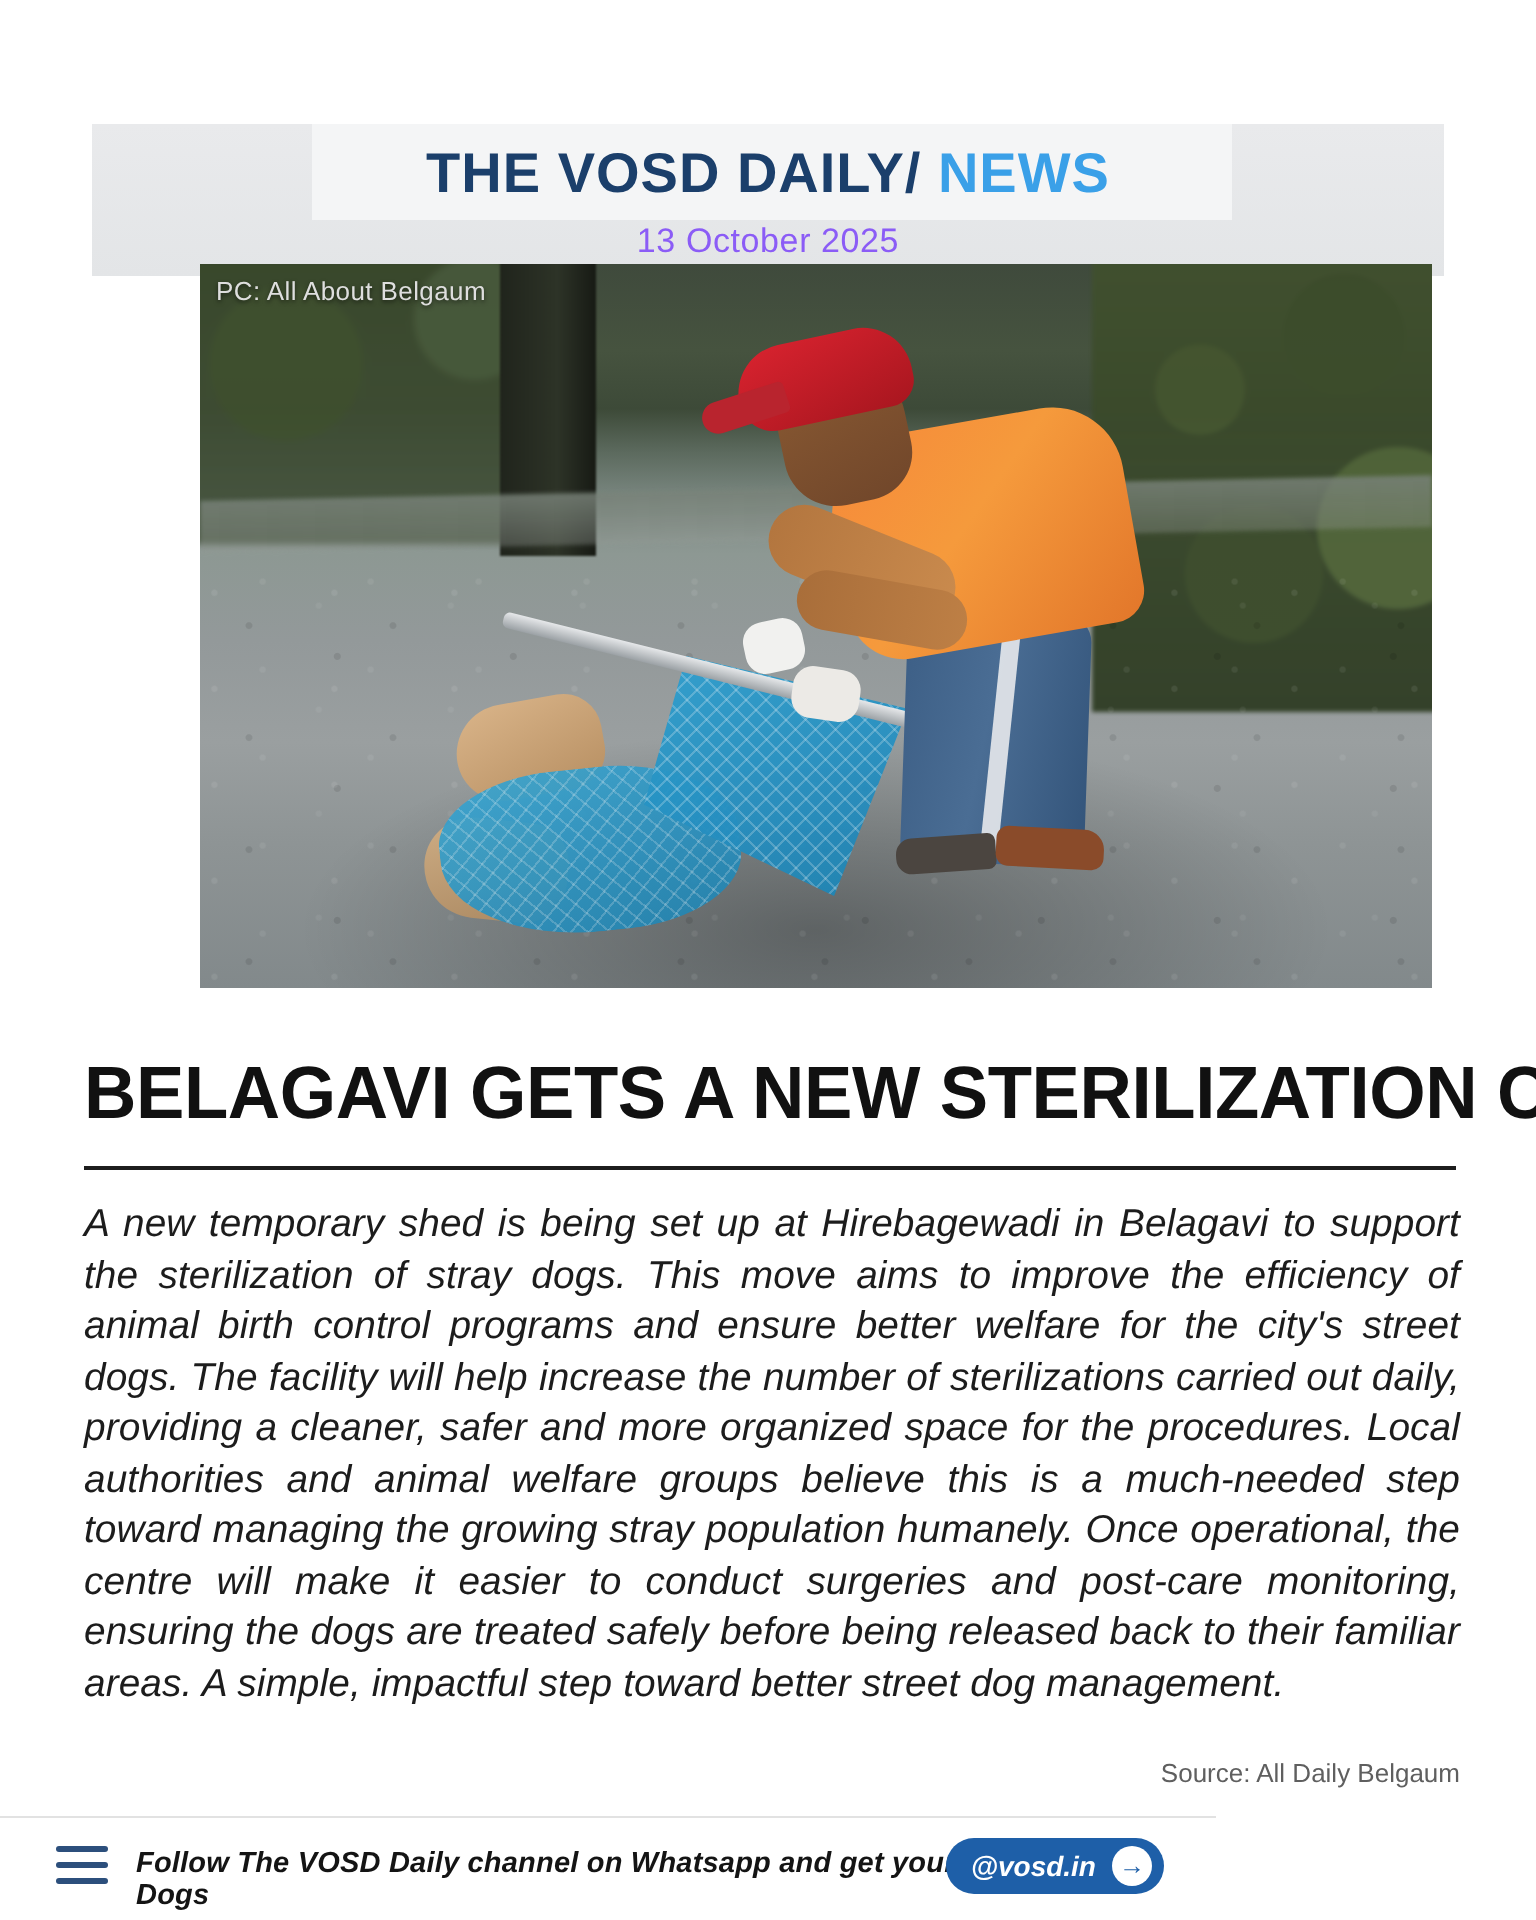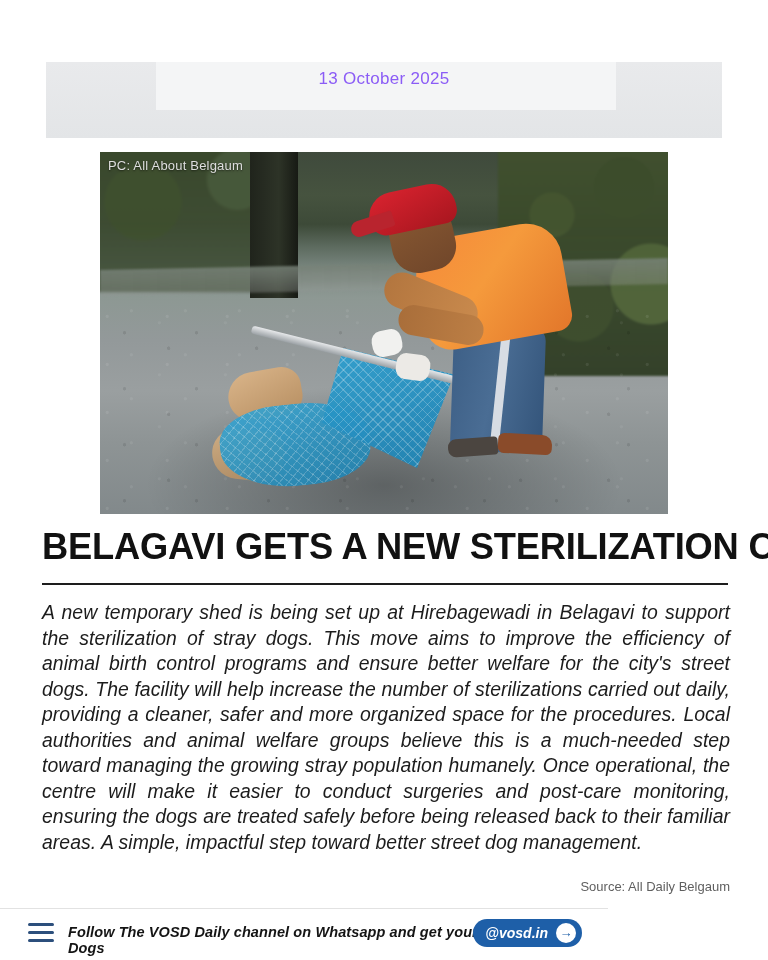--- a/index.html
+++ b/index.html
@@ -67,22 +67,22 @@
     top: 0px;
     width: 460px;
     height: 48px;
     background: #f4f5f6;
   }
 
   
   .photo-wrap {
     position: absolute;
     left: 100px;
-    top: 152px;
-    width: 568px;
+    top: 132px;
+    width: 616px;
     height: 362px;
     overflow: hidden;
     background: #5b6b62;
     z-index: 6;
   }
   .photo {
     position: absolute;
     inset: 0;
     
     background:
@@ -436,20 +436,24 @@
 </head>
 <body>
 
 <div class="page">
 
   <div class="header-bg">
     <div class="header-bg-inner"></div>
   </div>
 
   <div class="header">
+    <div class="masthead">
+      <span class="part-a">THE VOSD DAILY/</span>
+      <span class="part-b">NEWS</span>
+    </div>
     <div class="date-line">13 October 2025</div>
   </div>
 
   <div class="photo-wrap">
     <div class="photo">
       <div class="foliage-l"></div>
       <div class="foliage-r"></div>
       <div class="trunk"></div>
       <div class="curb"></div>
       <div class="road-speckle"></div>

